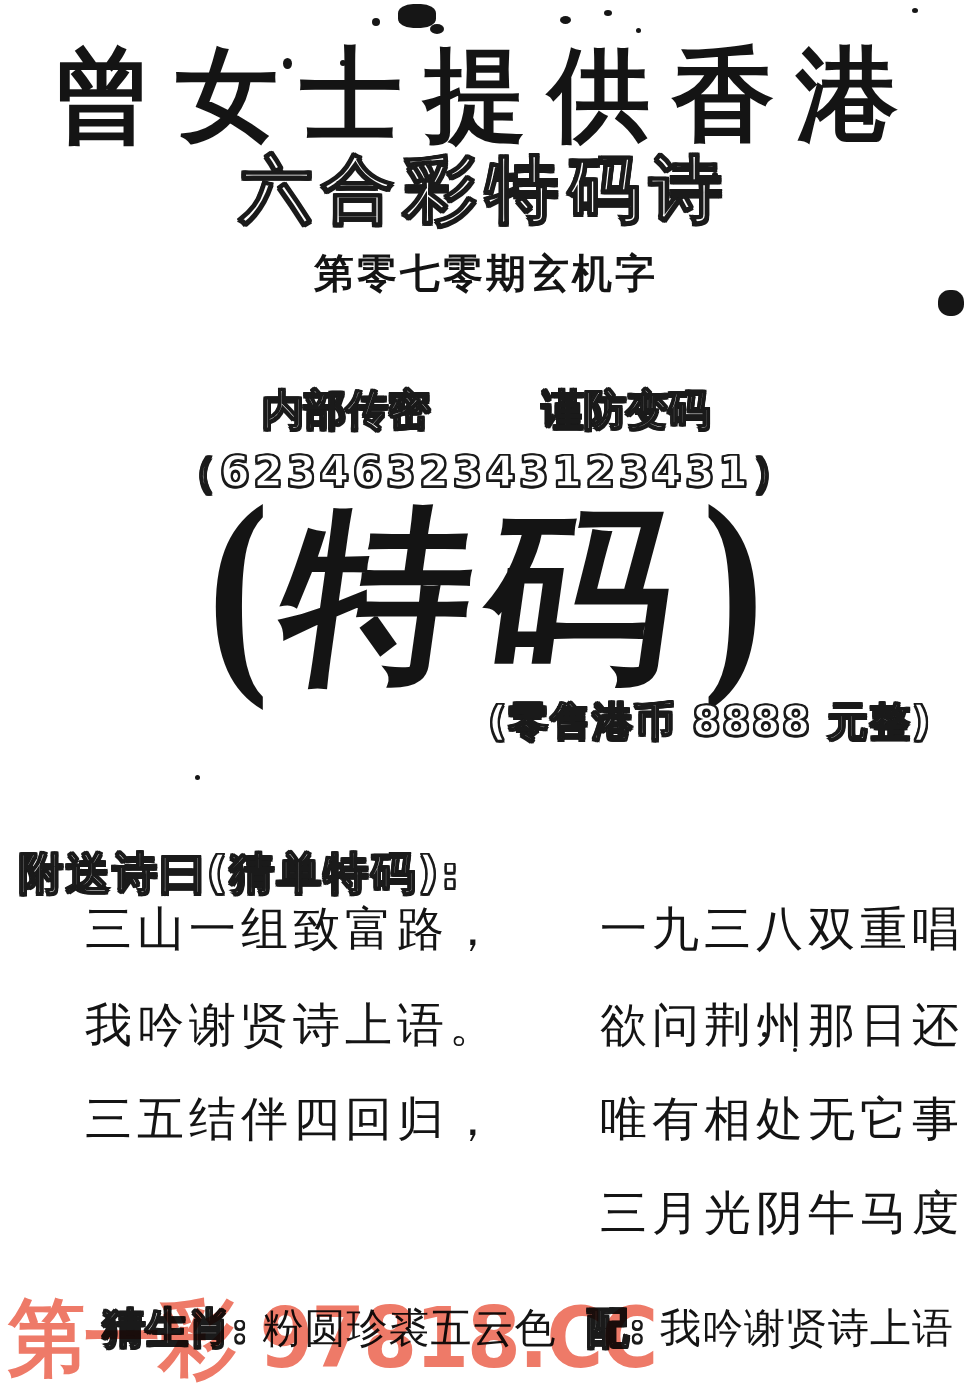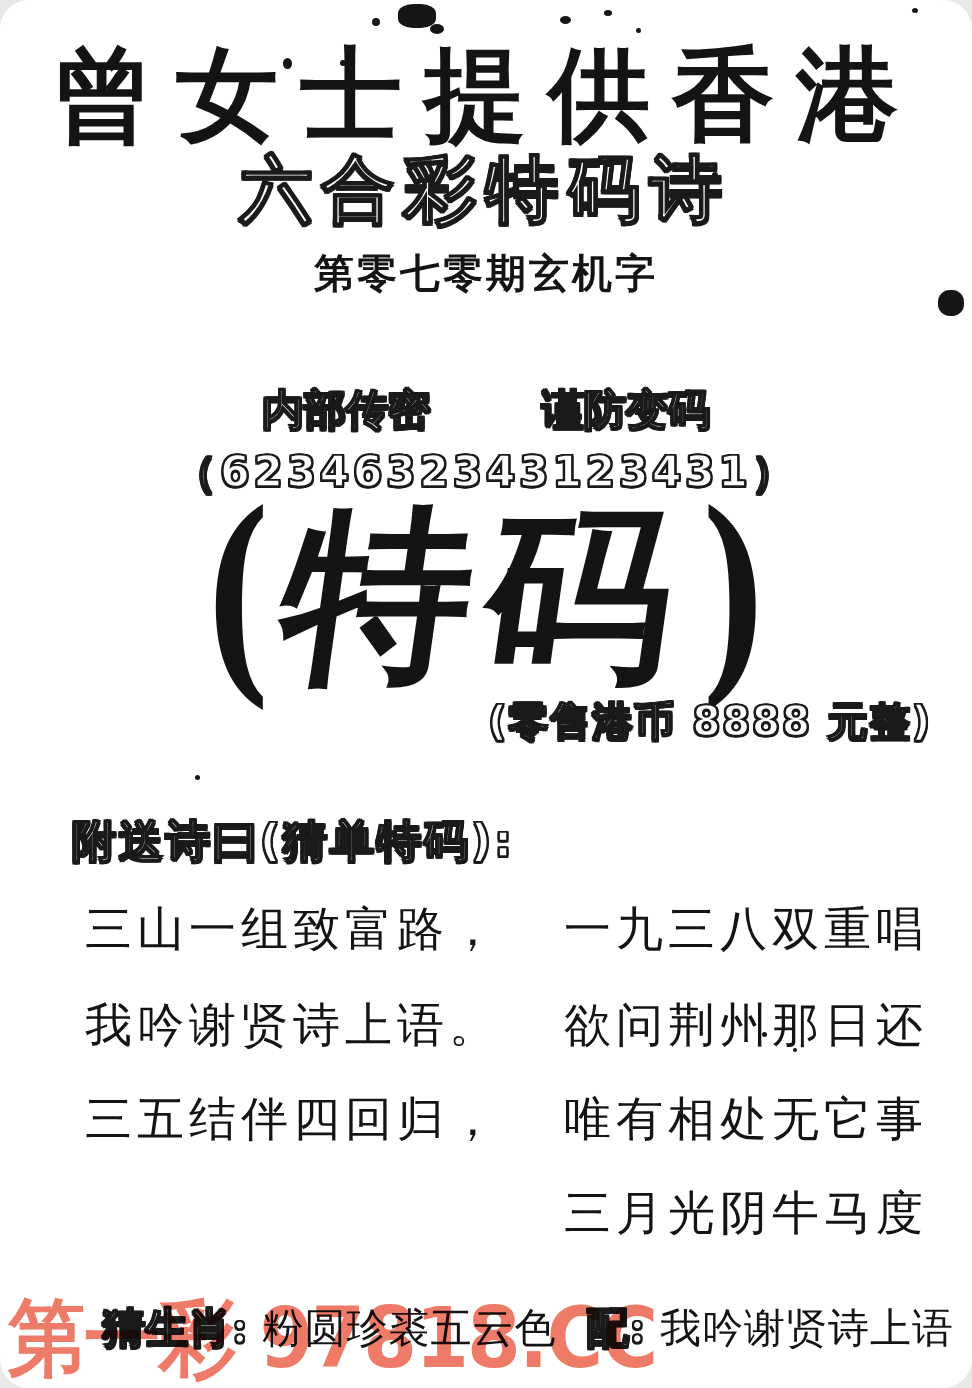--- a/index.html
+++ b/index.html
@@ -4,21 +4,20 @@
 <style>
   html,body{margin:0;padding:0;background:#e8e8e8;}
   .page{
     position:relative;
     width:972px;height:1388px;
     margin:0 auto;
     background:#ffffff;
     overflow:hidden;
     font-family:"DejaVu Serif","Liberation Serif",serif;
     color:#111;
-    border-radius:29px;
   }
   .row{position:absolute;left:0;width:100%;text-align:center;white-space:nowrap;}
   
   .kai{font-family:"DejaVu Serif","Liberation Serif",serif;color:#141414;}
   
   .outline{
     color:#ffffff;
     font-weight:bold;
     -webkit-text-stroke:1.5px #1a1a1a;
     text-shadow:
@@ -30,24 +29,24 @@
   .title1{top:28px;font-size:102px;font-weight:bold;letter-spacing:22px;}
   .title2{top:142px;font-size:72px;letter-spacing:10px;font-family:"DejaVu Sans","Liberation Sans",sans-serif;}
   .title3{top:246px;font-size:40px;font-weight:bold;letter-spacing:3px;}
   .notice{top:382px;font-size:42px;font-family:"DejaVu Sans","Liberation Sans",sans-serif;}
   .notice .gap{display:inline-block;width:112px;}
   .codeseq{top:444px;font-size:42px;letter-spacing:4px;font-family:"DejaVu Sans","Liberation Sans",sans-serif;}
   .feature{top:472px;font-size:188px;font-weight:bold;}
   .feature .glyphs{display:inline-block;transform:skewX(-8deg);letter-spacing:14px;}
   .feature .paren{display:inline-block;font-size:200px;font-weight:bold;transform:scale(0.72,1.12);vertical-align:-6px;}
   .price{top:694px;text-align:right;padding-right:40px;box-sizing:border-box;font-size:40px;letter-spacing:2px;font-family:"DejaVu Sans","Liberation Sans",sans-serif;}
-  .intro{top:812px;text-align:left;padding-left:72px;box-sizing:border-box;font-size:44px;letter-spacing:3px;font-family:"DejaVu Sans","Liberation Sans",sans-serif;}
+  .intro{top:844px;text-align:left;padding-left:19px;box-sizing:border-box;font-size:44px;letter-spacing:3px;font-family:"DejaVu Sans","Liberation Sans",sans-serif;}
   .poem-line{position:absolute;font-size:47px;letter-spacing:5px;white-space:nowrap;}
   .col-left{left:85px;}
-  .col-right{left:564px;}
+  .col-right{left:600px;}
   .r1{top:898px;} .r2{top:994px;} .r3{top:1088px;} .r4{top:1182px;}
   .footer-line{
     position:absolute;top:1300px;left:103px;
     font-size:41px;white-space:nowrap;letter-spacing:1px;z-index:2;
   }
   .footer-line .outline{font-size:42px;}
   .footer-line .seg{margin-right:14px;}
   .footer-line .seg-wide{margin-right:30px;}
   .watermark{
     position:absolute;top:1296px;left:8px;

